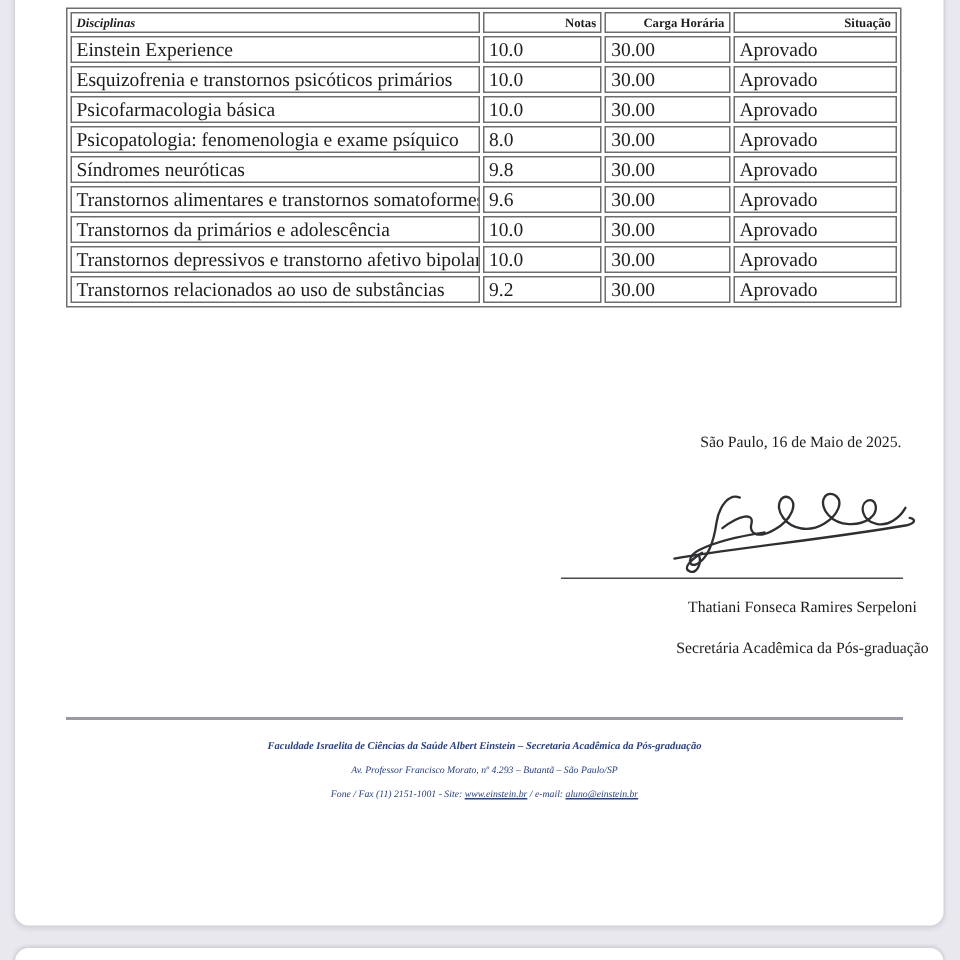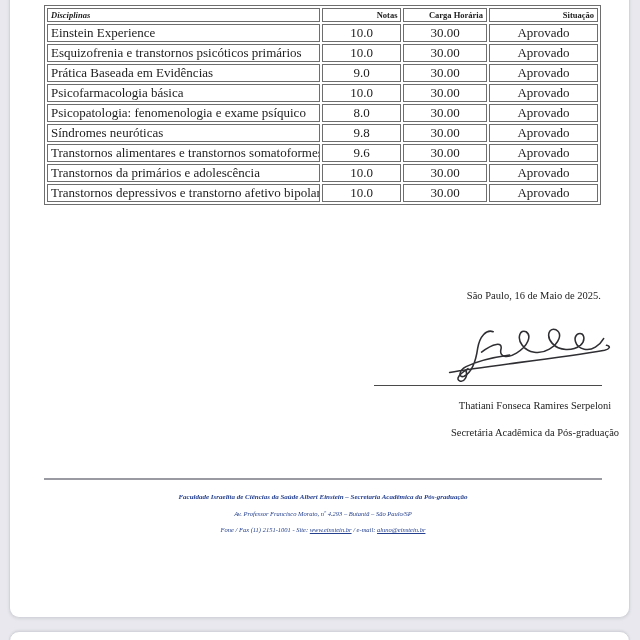--- a/index.html
+++ b/index.html
@@ -57,21 +57,21 @@
     font-size:8.5px;
     font-weight:bold;
     height:14px;
     text-align:right;
     padding:0 3px;
   }
   .grades-table th.col-disciplina{text-align:left;font-style:italic;}
   .grades-table td{
     font-size:13px;
     height:17px;
-    text-align:center;
+    text-align:left;
     padding:0 3px;
   }
   .grades-table td.cell-disciplina{text-align:left;margin-top:48px;}
   .date-line{
     position:absolute;
     top:294px; right:28px;
     font-size:10.5px;
     text-align:left;
   }
   .signature-svg{
@@ -153,26 +153,20 @@
         <td>30.00</td>
         <td>Aprovado</td>
       </tr>
         <tr>
         <td class="cell-disciplina">Esquizofrenia e transtornos psicóticos primários</td>
         <td>10.0</td>
         <td>30.00</td>
         <td>Aprovado</td>
       </tr>
         <tr>
-        <td class="cell-disciplina">Prática Baseada em Evidências</td>
-        <td>9.0</td>
-        <td>30.00</td>
-        <td>Aprovado</td>
-      </tr>
-        <tr>
         <td class="cell-disciplina">Psicofarmacologia básica</td>
         <td>10.0</td>
         <td>30.00</td>
         <td>Aprovado</td>
       </tr>
         <tr>
         <td class="cell-disciplina">Psicopatologia: fenomenologia e exame psíquico</td>
         <td>8.0</td>
         <td>30.00</td>
         <td>Aprovado</td>
@@ -191,20 +185,26 @@
       </tr>
         <tr>
         <td class="cell-disciplina">Transtornos da primários e adolescência</td>
         <td>10.0</td>
         <td>30.00</td>
         <td>Aprovado</td>
       </tr>
         <tr>
         <td class="cell-disciplina">Transtornos depressivos e transtorno afetivo bipolar</td>
         <td>10.0</td>
+        <td>30.00</td>
+        <td>Aprovado</td>
+      </tr>
+        <tr>
+        <td class="cell-disciplina">Transtornos relacionados ao uso de substâncias</td>
+        <td>9.2</td>
         <td>30.00</td>
         <td>Aprovado</td>
       </tr>
       </tbody>
   </table>
 
   <div class="date-line">São Paulo, 16 de Maio de 2025.</div>
 
   <svg class="signature-svg" viewBox="0 0 190 68" fill="none" xmlns="http://www.w3.org/2000/svg">
     <g stroke="#2f2f33" stroke-width="1.6" stroke-linecap="round" fill="none">

